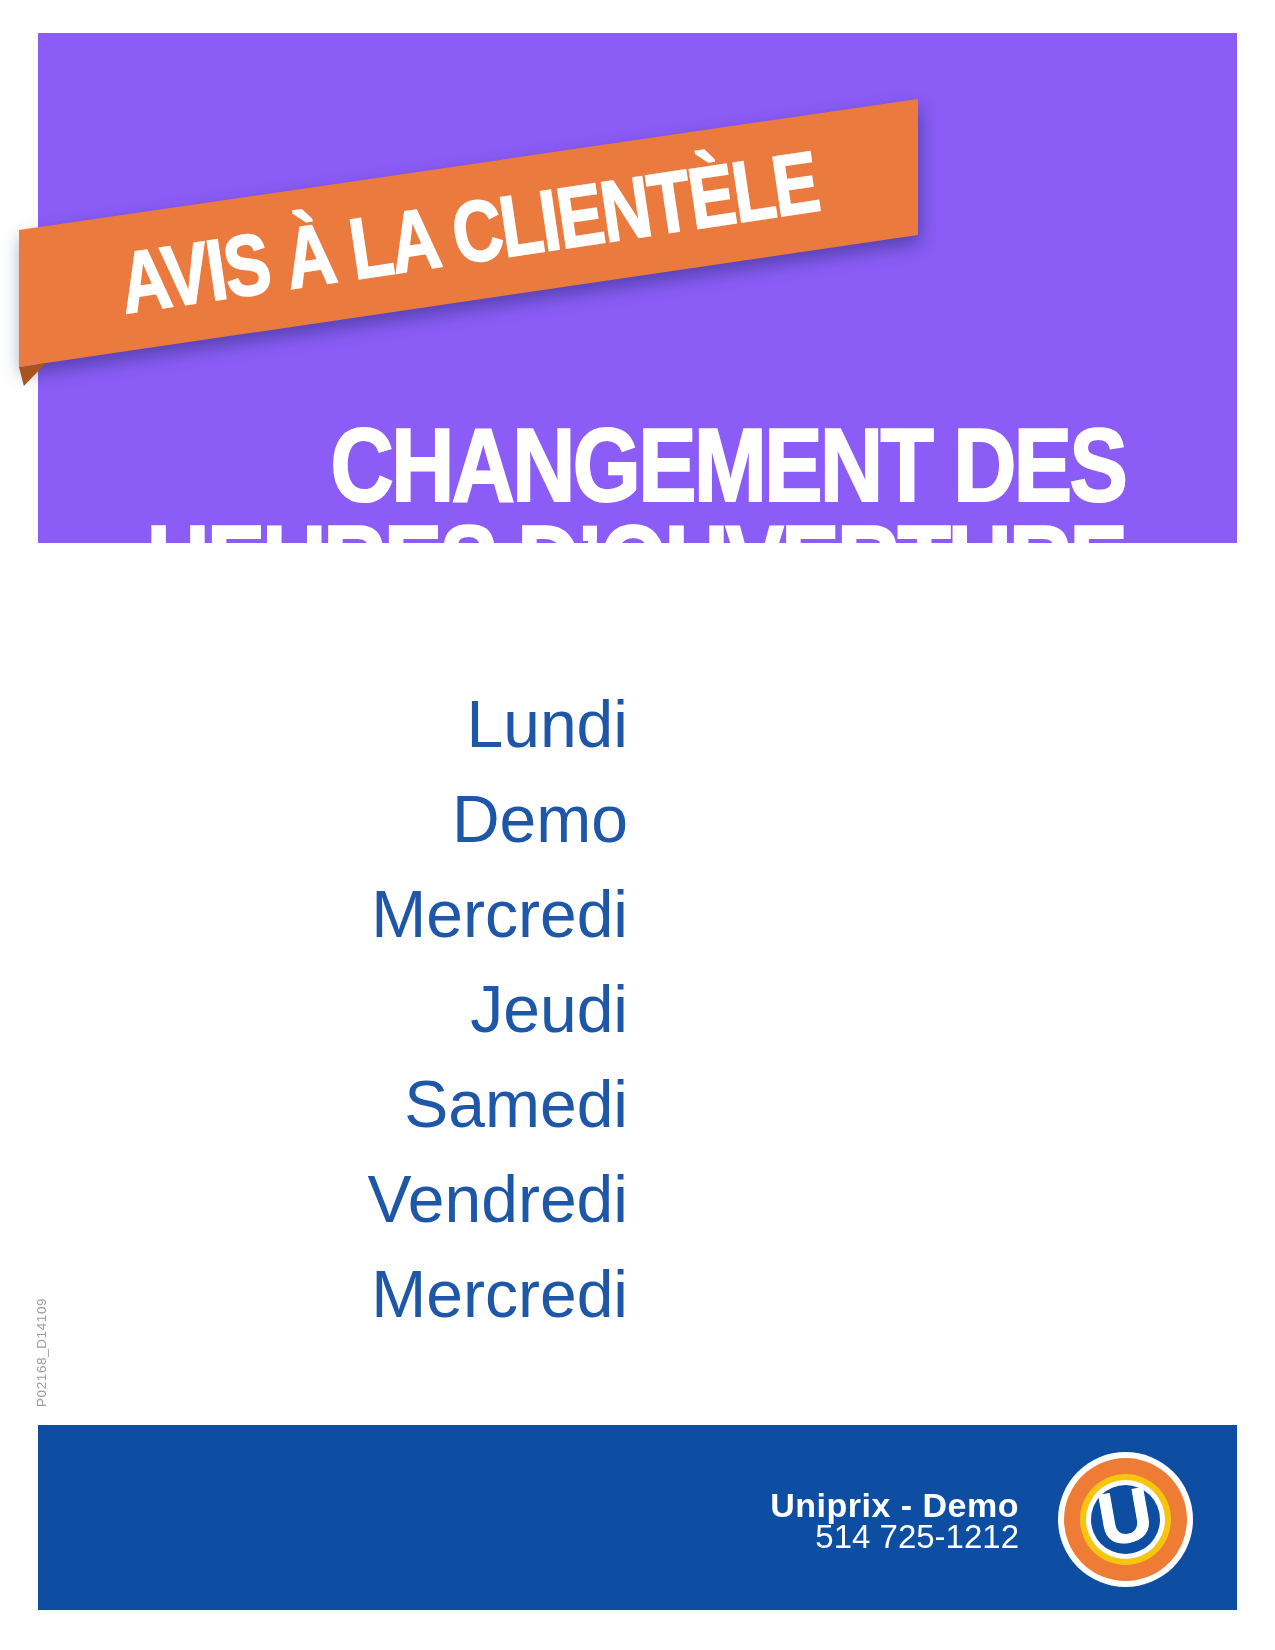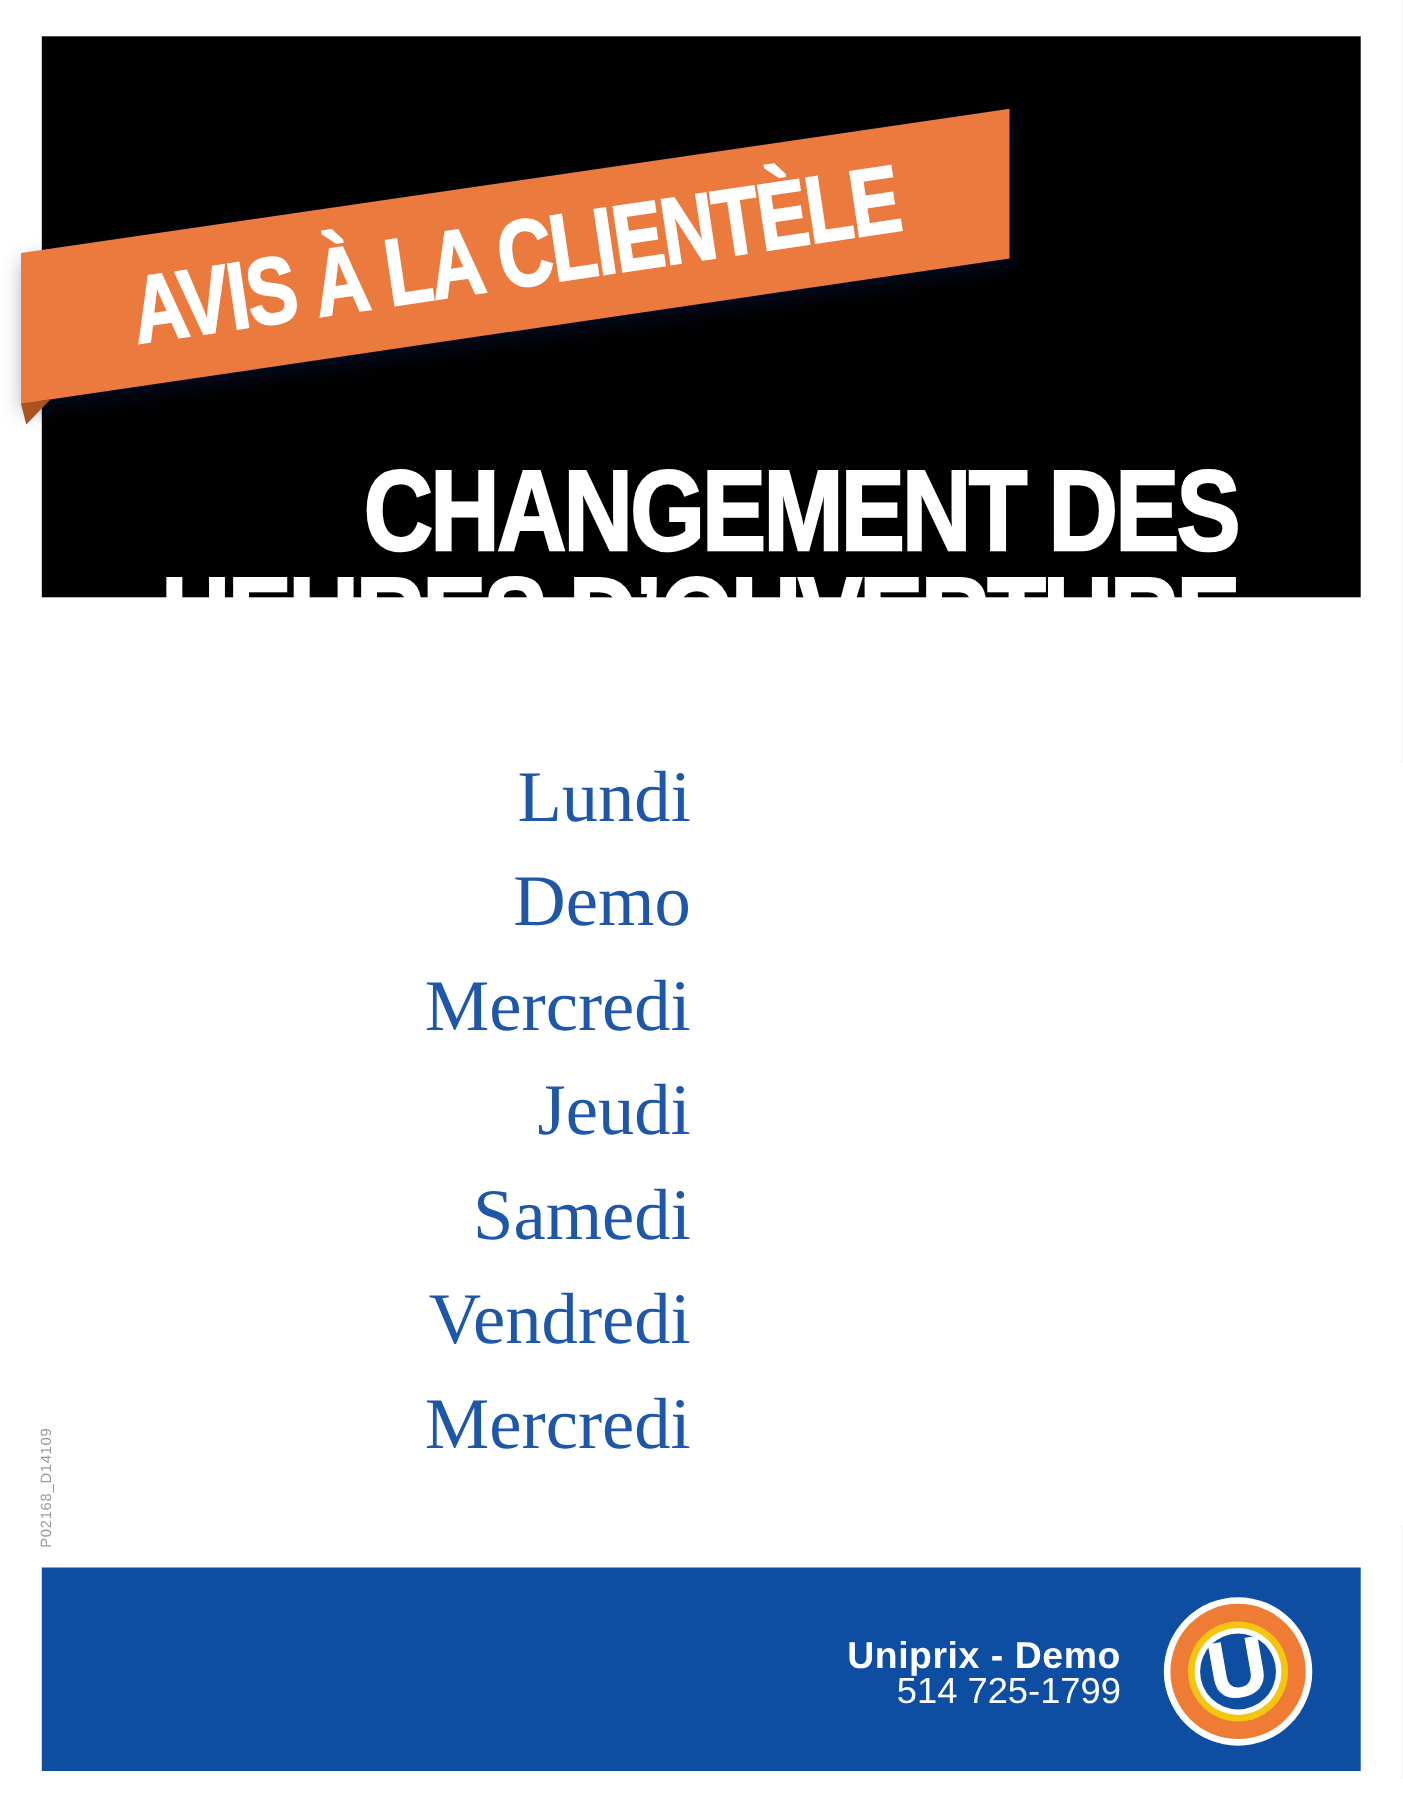--- a/index.html
+++ b/index.html
@@ -5,21 +5,21 @@
   html,body { margin:0; padding:0; background:#e8e8e8; }
   .page {
     position:relative; width:1275px; height:1650px; margin:0 auto;
     background:#ffffff; overflow:hidden;
     font-family:"Liberation Sans", sans-serif;
   }
 
   
   .header-box {
     position:absolute; left:38px; top:33px; width:1199px; height:510px;
-    background:#000000;
+    background:#8b5cf6;
   }
 
   .banner-wrap {
     position:absolute; left:19px; top:97px; width:899px; height:270px;
     filter: drop-shadow(2px 8px 9px rgba(5,25,70,0.40));
   }
   .banner {
     position:absolute; inset:0;
     background:#eb7a3f;
     clip-path: polygon(0 49.3%, 100% 0.7%, 100% 51.1%, 0 100%);
@@ -50,21 +50,20 @@
     transform:scaleX(0.84); transform-origin:100% 50%;
     -webkit-text-stroke:2.2px #ffffff;
   }
 
   
   .days {
     position:absolute; top:677px; right:647px;
     text-align:right; color:#1e57a8;
     font-size:66px; line-height:95px; font-weight:normal;
     white-space:nowrap;
-    font-family:Liberation Serif, serif;
   }
 
   
   .footer-box {
     position:absolute; left:38px; top:1425px; width:1199px; height:185px;
     background:#0d4da2;
   }
   .footer-info {
     position:absolute; top:1476px; right:256px;
     text-align:right; color:#ffffff; white-space:nowrap;margin-top:14px;
@@ -125,19 +124,19 @@
     <div>Samedi</div>
     <div>Vendredi</div>
     <div>Mercredi</div>
   </div>
 
   <div class="print-code">P02168_D14109</div>
 
   <div class="footer-box"></div>
   <div class="footer-info">
     <div class="footer-store">Uniprix - Demo</div>
-    <div class="footer-phone">514 725-1799</div>
+    <div class="footer-phone">514 725-1212</div>
   </div>
   <div class="logo">
     <span class="logo-u">U</span>
   </div>
 
 </div>
 
 </body></html>

